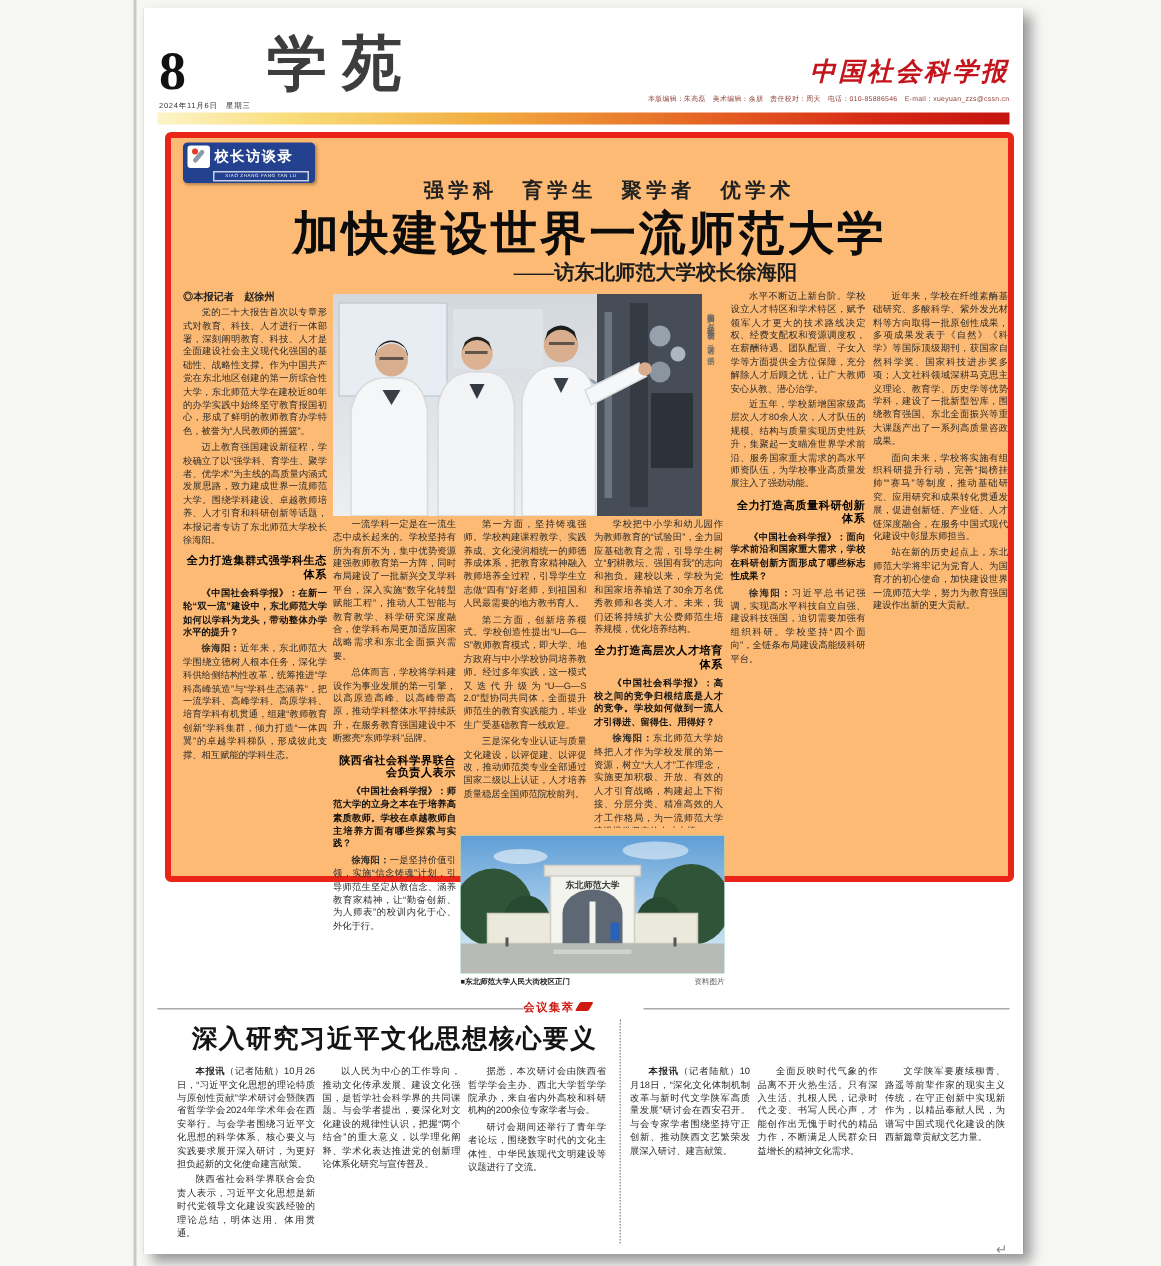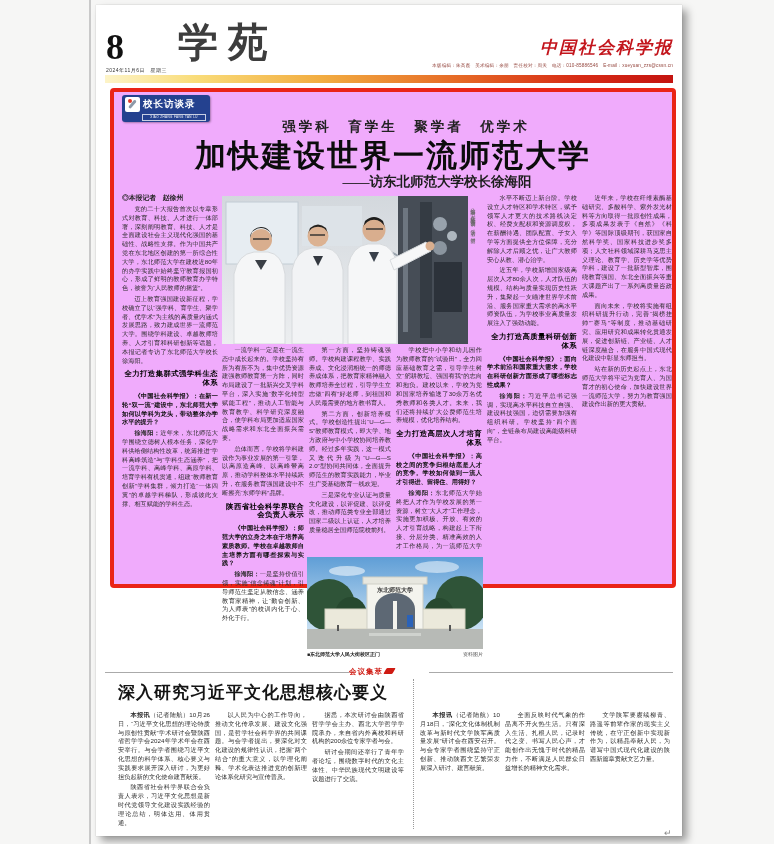--- a/index.html
+++ b/index.html
@@ -13,21 +13,21 @@
   
   .pagenum{left:10px;top:24px;font-family:"Liberation Serif",serif;font-size:36px;font-weight:bold;color:#111;line-height:1;}
   .dateline{left:10px;top:62px;font-size:5px;color:#333;letter-spacing:.5px;}
   .section-title{left:82px;top:18px;font-family:"Liberation Serif",serif;font-size:40px;font-weight:900;color:#3d3d3d;letter-spacing:10px;line-height:1;}
   .masthead{left:330px;top:34px;width:247px;text-align:right;font-family:"Liberation Serif",serif;
             font-style:italic;font-weight:bold;font-size:17px;color:#c3151c;letter-spacing:2px;line-height:1.1;}
   .masthead-info{left:250px;top:58px;width:327px;text-align:right;font-size:4.6px;color:#93443c;letter-spacing:.2px;}
   .gradbar{left:9px;top:70px;width:568px;height:8px;
     background:linear-gradient(to right,#fdf4c8 0%,#f9dc79 16%,#f2ad41 38%,#e66a26 62%,#d62a15 84%,#c41410 100%);}
   
-  .feature{left:14px;top:83px;width:566px;height:500px;border:4px solid #ea2417;border-radius:4px;box-sizing:border-box;background:#f0abfc;}
+  .feature{left:14px;top:83px;width:566px;height:500px;border:4px solid #ea2417;border-radius:4px;box-sizing:border-box;background:#fdba74;}
   .badge{left:8px;top:3px;width:88px;height:27px;background:#24418f;border-radius:3px;box-shadow:1px 1px 2px rgba(0,0,0,.3);}
   .badge-row{position:absolute;left:3px;top:2px;display:flex;align-items:center;gap:3px;}
   .badge-tile{width:15px;height:15px;background:#fff;border-radius:2px;position:relative;overflow:hidden;}
   .badge-mic{position:absolute;left:6px;top:2px;width:2.5px;height:10px;background:#8d99a8;transform:rotate(40deg);border-radius:2px;}
   .badge-dot{position:absolute;left:3px;top:2px;width:4px;height:4px;background:#e03a2a;border-radius:50%;}
   .badge-title{color:#fff;font-size:9.5px;font-weight:bold;letter-spacing:1px;white-space:nowrap;}
   .badge-sub{position:absolute;left:20px;top:19px;width:62px;height:5px;border:0.5px solid rgba(255,255,255,.75);
              color:#fff;font-size:3px;line-height:5px;text-align:center;letter-spacing:.4px;overflow:hidden;}
   .kicker{left:0;top:26px;width:558px;text-align:center;font-family:"Liberation Serif",serif;
           font-weight:bold;font-size:13.5px;color:#222;letter-spacing:3px;margin-left:13px;}
@@ -42,21 +42,21 @@
   .photo-main{left:108px;top:104px;width:246px;height:148px;overflow:hidden;background:#cdd2d7;}
   .vcredit{left:356px;top:112px;height:138px;writing-mode:vertical-rl;font-size:5px;color:#666;letter-spacing:1px;}
   .photo-gate{left:193px;top:465px;width:176px;height:92px;overflow:hidden;background:#9db;}
   .gate-capline{left:193px;top:559px;width:176px;display:flex;justify-content:space-between;font-size:5px;color:#222;}
   .gate-cap{font-weight:bold;}
   .gate-credit{color:#555;}
   
   .divline{left:9px;top:667px;width:568px;height:1px;background:#aaa;}
   .div-label{left:253px;top:662px;width:80px;background:#fff;font-size:7.5px;font-weight:bold;color:#cf1a12;letter-spacing:1px;}
   .div-flag{display:inline-block;width:9px;height:6px;background:#cf1a12;transform:skewX(-30deg);margin-left:2px;border-radius:1px;}
-  .bhead{font-size:17px;font-weight:900;color:#141414;text-align:left;letter-spacing:1px;}
+  .bhead{font-size:17px;font-weight:900;color:#141414;text-align:center;letter-spacing:1px;}
   .bhead-left{left:22px;top:676px;width:290px;}
   .bhead-right{left:324px;top:676px;width:250px;}
   .bcol{font-size:6.2px;line-height:8.8px;color:#2b2b2b;text-align:justify;overflow:hidden;}
   .vdots{left:317px;top:674px;width:1px;height:150px;border-left:1px dotted #999;}
   .corner-mark{position:absolute;left:664px;top:828px;font-size:9px;color:#8a8a8a;}
 </style>
 </head>
 <body>
 
 <div class="canvas">

